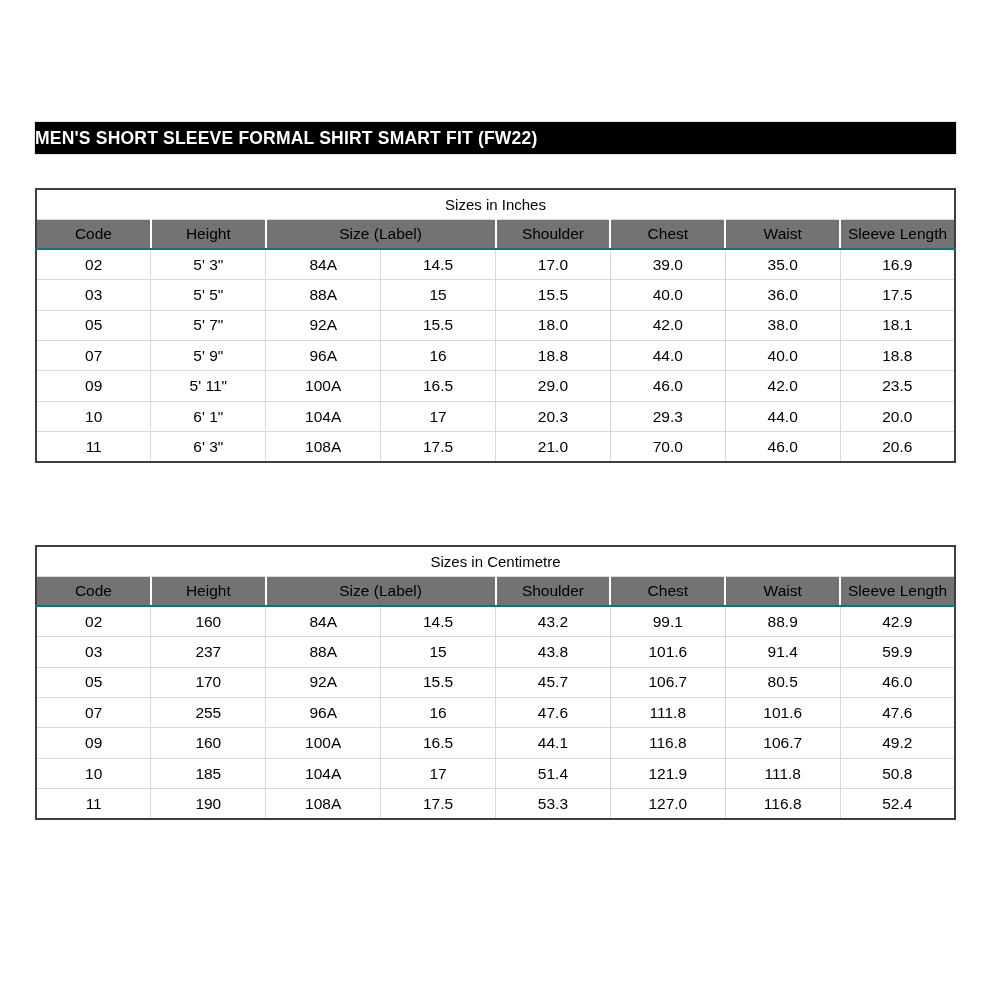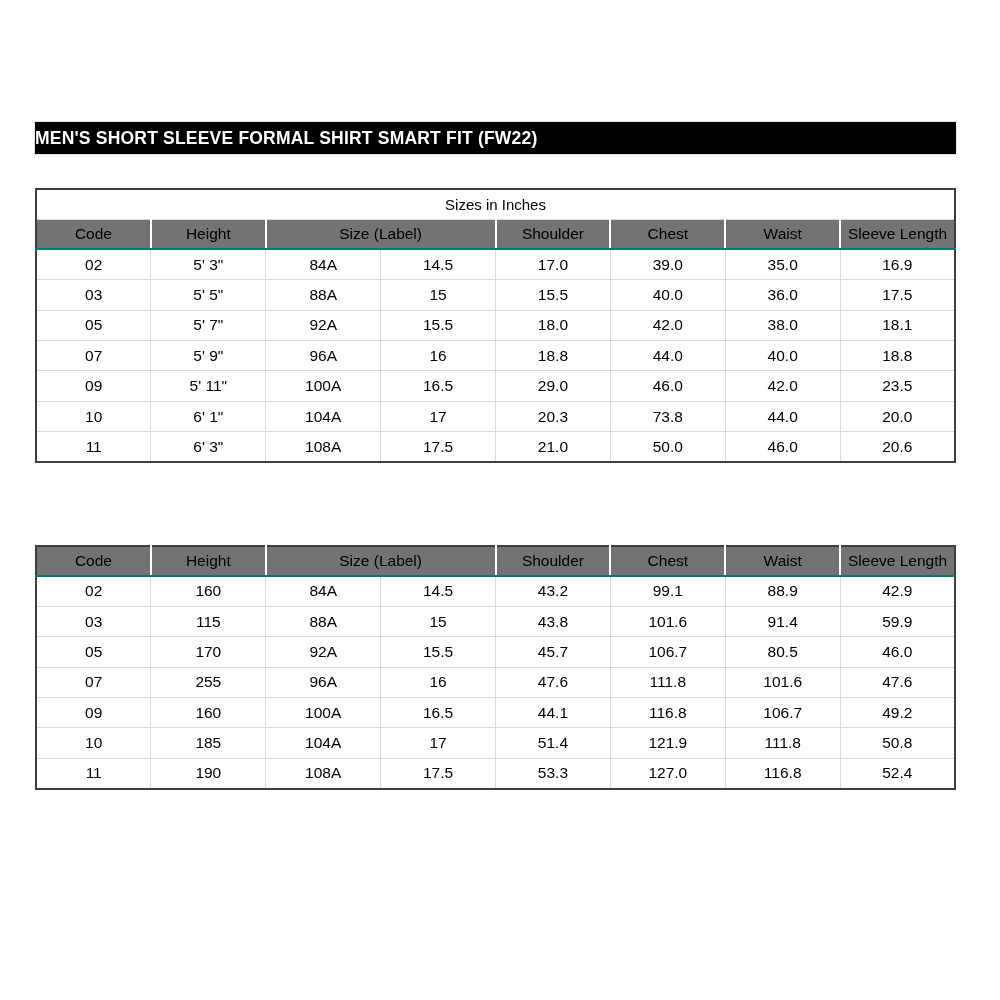--- a/index.html
+++ b/index.html
@@ -151,49 +151,52 @@
       <td>46.0</td>
       <td>42.0</td>
       <td>23.5</td>
     </tr>
     <tr>
       <td>10</td>
       <td>6' 1"</td>
       <td>104A</td>
       <td>17</td>
       <td>20.3</td>
-      <td>73.8</td>
+      <td>29.3</td>
       <td>44.0</td>
       <td>20.0</td>
     </tr>
     <tr>
       <td>11</td>
       <td>6' 3"</td>
       <td>108A</td>
       <td>17.5</td>
       <td>21.0</td>
-      <td>50.0</td>
+      <td>70.0</td>
       <td>46.0</td>
       <td>20.6</td>
     </tr>
   </tbody>
 </table>
 
 <table class="size-table" id="table-cm">
   <colgroup>
     <col style="width:12.5%">
       <col style="width:12.5%">
       <col style="width:12.5%">
       <col style="width:12.5%">
     <col style="width:12.5%">
       <col style="width:12.5%">
       <col style="width:12.5%">
       <col style="width:12.5%">
   </colgroup>
   <thead>
+    <tr>
+      <td class="table-title-cell" colspan="8">Sizes in Centimetre</td>
+    </tr>
     <tr class="header-row">
       <th>Code</th>
       <th>Height</th>
       <th colspan="2">Size (Label)</th>
       <th>Shoulder</th>
       <th>Chest</th>
       <th>Waist</th>
       <th>Sleeve Length</th>
     </tr>
   </thead>
@@ -203,21 +206,21 @@
       <td>160</td>
       <td>84A</td>
       <td>14.5</td>
       <td>43.2</td>
       <td>99.1</td>
       <td>88.9</td>
       <td>42.9</td>
     </tr>
     <tr>
       <td>03</td>
-      <td>115</td>
+      <td>237</td>
       <td>88A</td>
       <td>15</td>
       <td>43.8</td>
       <td>101.6</td>
       <td>91.4</td>
       <td>59.9</td>
     </tr>
     <tr>
       <td>05</td>
       <td>170</td>

